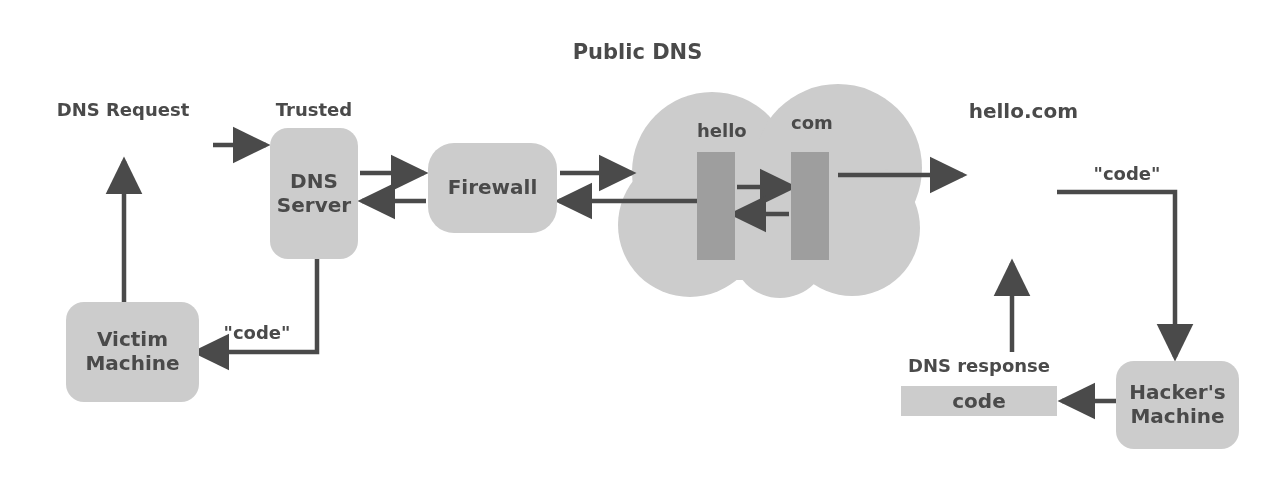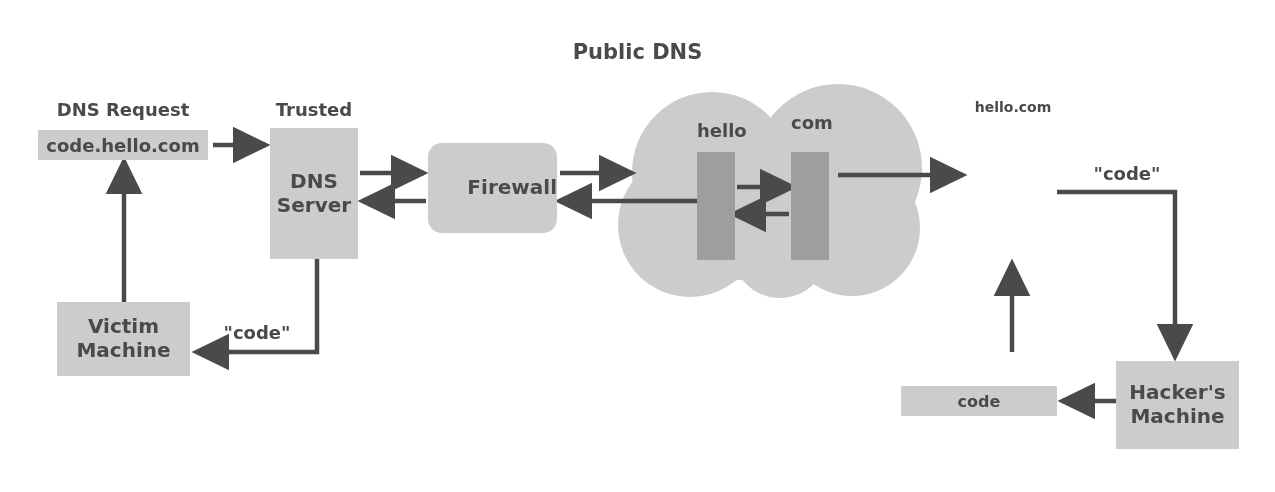--- a/index.html
+++ b/index.html
@@ -28,22 +28,23 @@
     position: absolute;
     background: #cccccc;
     color: #4a4a4a;
     font-weight: bold;
     display: flex;
     align-items: center;
     justify-content: center;
     text-align: center;
     line-height: 1.18;
     box-sizing: border-box;
+    border-radius: 18px;
   }
-  .node-box.rounded { border-radius: 14px; justify-content: flex-end; }
+  .node-box.rounded { border-radius: 26px; }
   .label-free {
     position: absolute;
     color: #4a4a4a;
     font-weight: bold;
     text-align: center;
     white-space: pre;
   }
   .label-chip {
     position: absolute;
     background: #cccccc;
@@ -117,41 +118,41 @@
   <div class="label-free" style="left:0px; top:40px; width:1275px; font-size:21px;">Public DNS</div>
 
   <div class="label-free" style="left:253px; top:99px; width:122px; font-size:18px;">Trusted</div>
 
   <div class="label-free" style="left:38px; top:99px; width:170px; font-size:18px;">DNS Request</div>
 
   <div class="label-free" style="left:697px; top:120px; width:38px; font-size:18px;">hello</div>
 
   <div class="label-free" style="left:791px; top:112px; width:38px; font-size:18px;">com</div>
 
-  <div class="label-free" style="left:948px; top:99px; width:130px; font-size:14px;">hello.com</div>
+  <div class="label-free" style="left:948px; top:99px; width:130px; font-size:20px;text-align:right;">hello.com</div>
 
   <div class="label-free" style="left:211px; top:322px; width:92px; font-size:18px;">"code"</div>
 
   <div class="label-free" style="left:1081px; top:163px; width:92px; font-size:18px;">"code"</div>
 
+  <div class="label-free" style="left:901px; top:355px; width:156px; font-size:18px;">DNS response</div>
 
-  <div class="label-chip" style="left:38px; top:130px; width:170px; height:30px; font-size:18px;">code.hello.com</div>
 
-  <div class="label-chip" style="left:901px; top:386px; width:156px; height:30px; font-size:16px;">code</div>
+  <div class="label-chip" style="left:901px; top:386px; width:156px; height:30px; font-size:20px;">code</div>
 
   <div class="node-box" style="left:270px; top:128px; width:88px; height:131px; font-size:20px;">
     <span style="white-space:pre-line;">DNS
 Server</span>
   </div>
 
   <div class="node-box rounded" style="left:428px; top:143px; width:129px; height:90px; font-size:20px;">
     <span style="white-space:pre-line;">Firewall</span>
   </div>
 
-  <div class="node-box" style="left:57px; top:302px; width:133px; height:74px; font-size:20px;">
+  <div class="node-box" style="left:66px; top:302px; width:133px; height:100px; font-size:20px;">
     <span style="white-space:pre-line;">Victim
 Machine</span>
   </div>
 
 
   <div class="node-box" style="left:1116px; top:361px; width:123px; height:88px; font-size:20px;text-align:center;">
     <span style="white-space:pre-line;">Hacker's
 Machine</span>
   </div>
 

